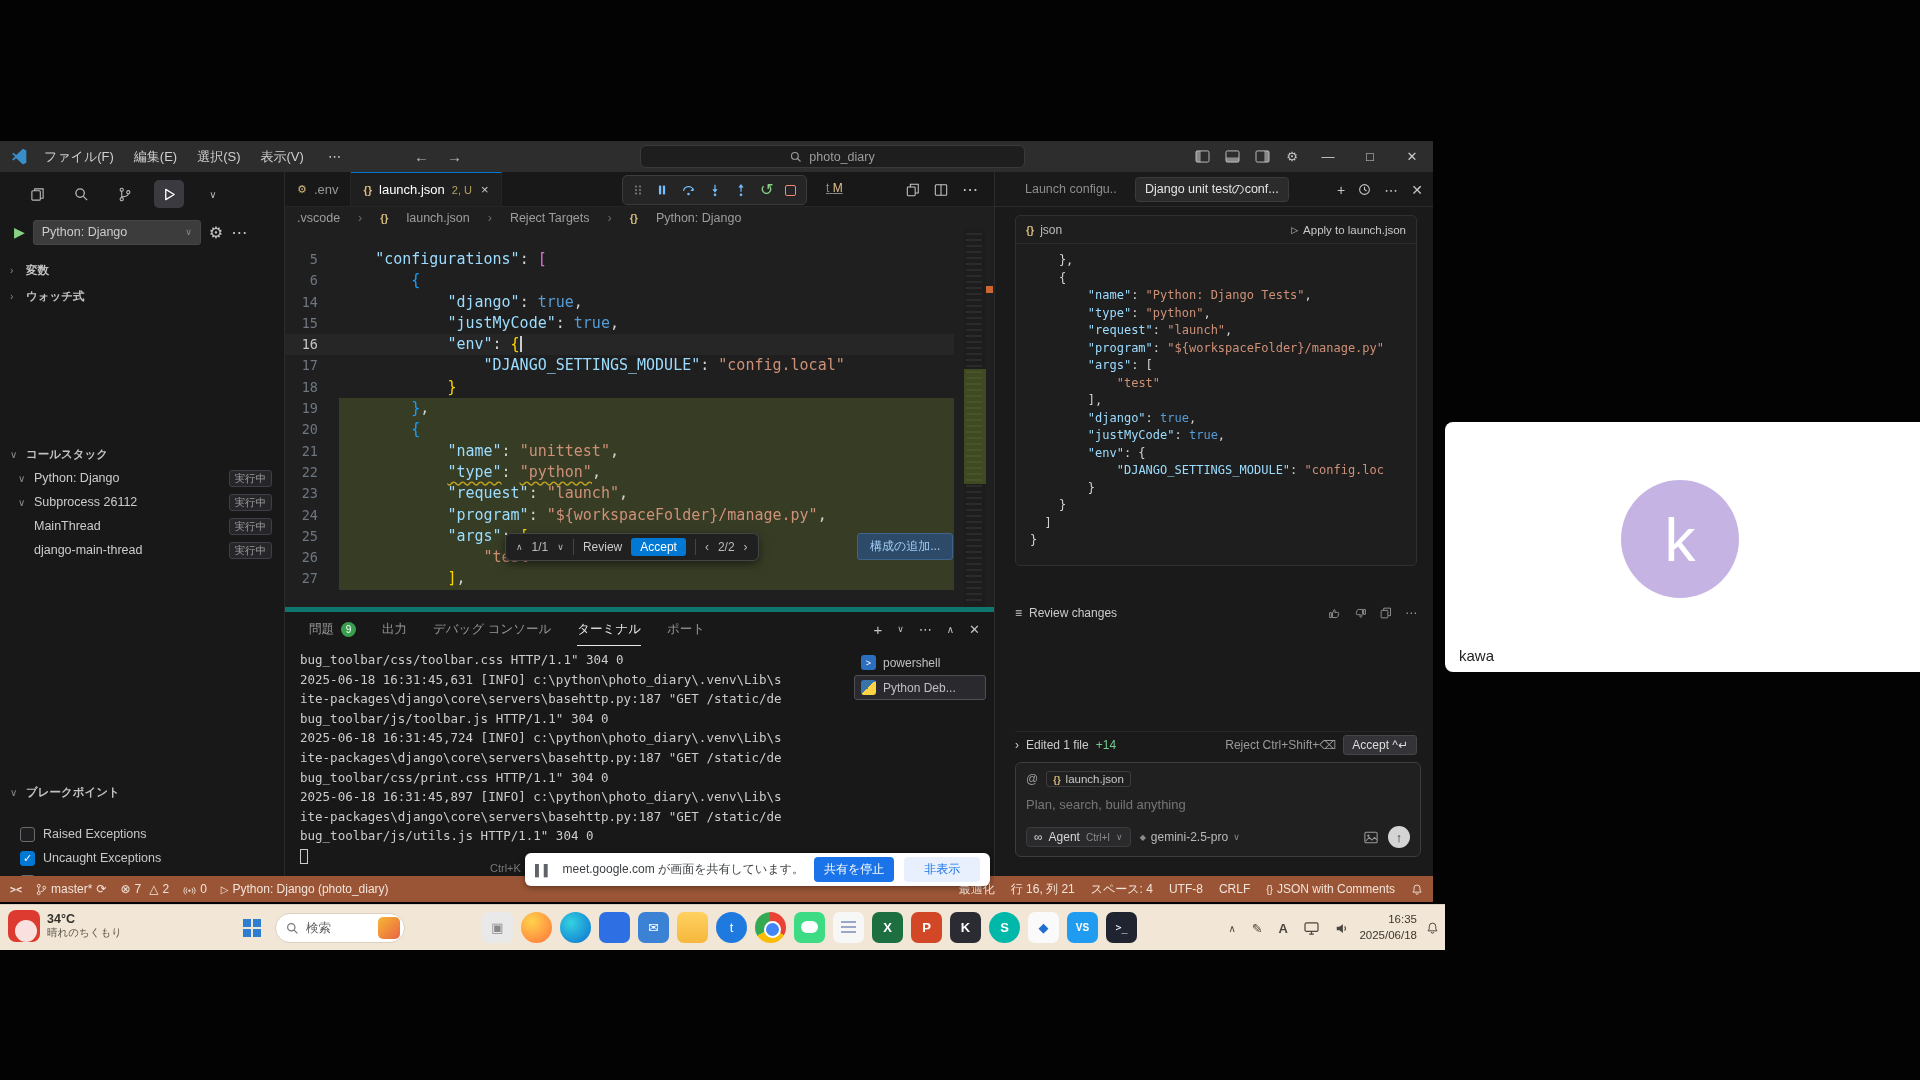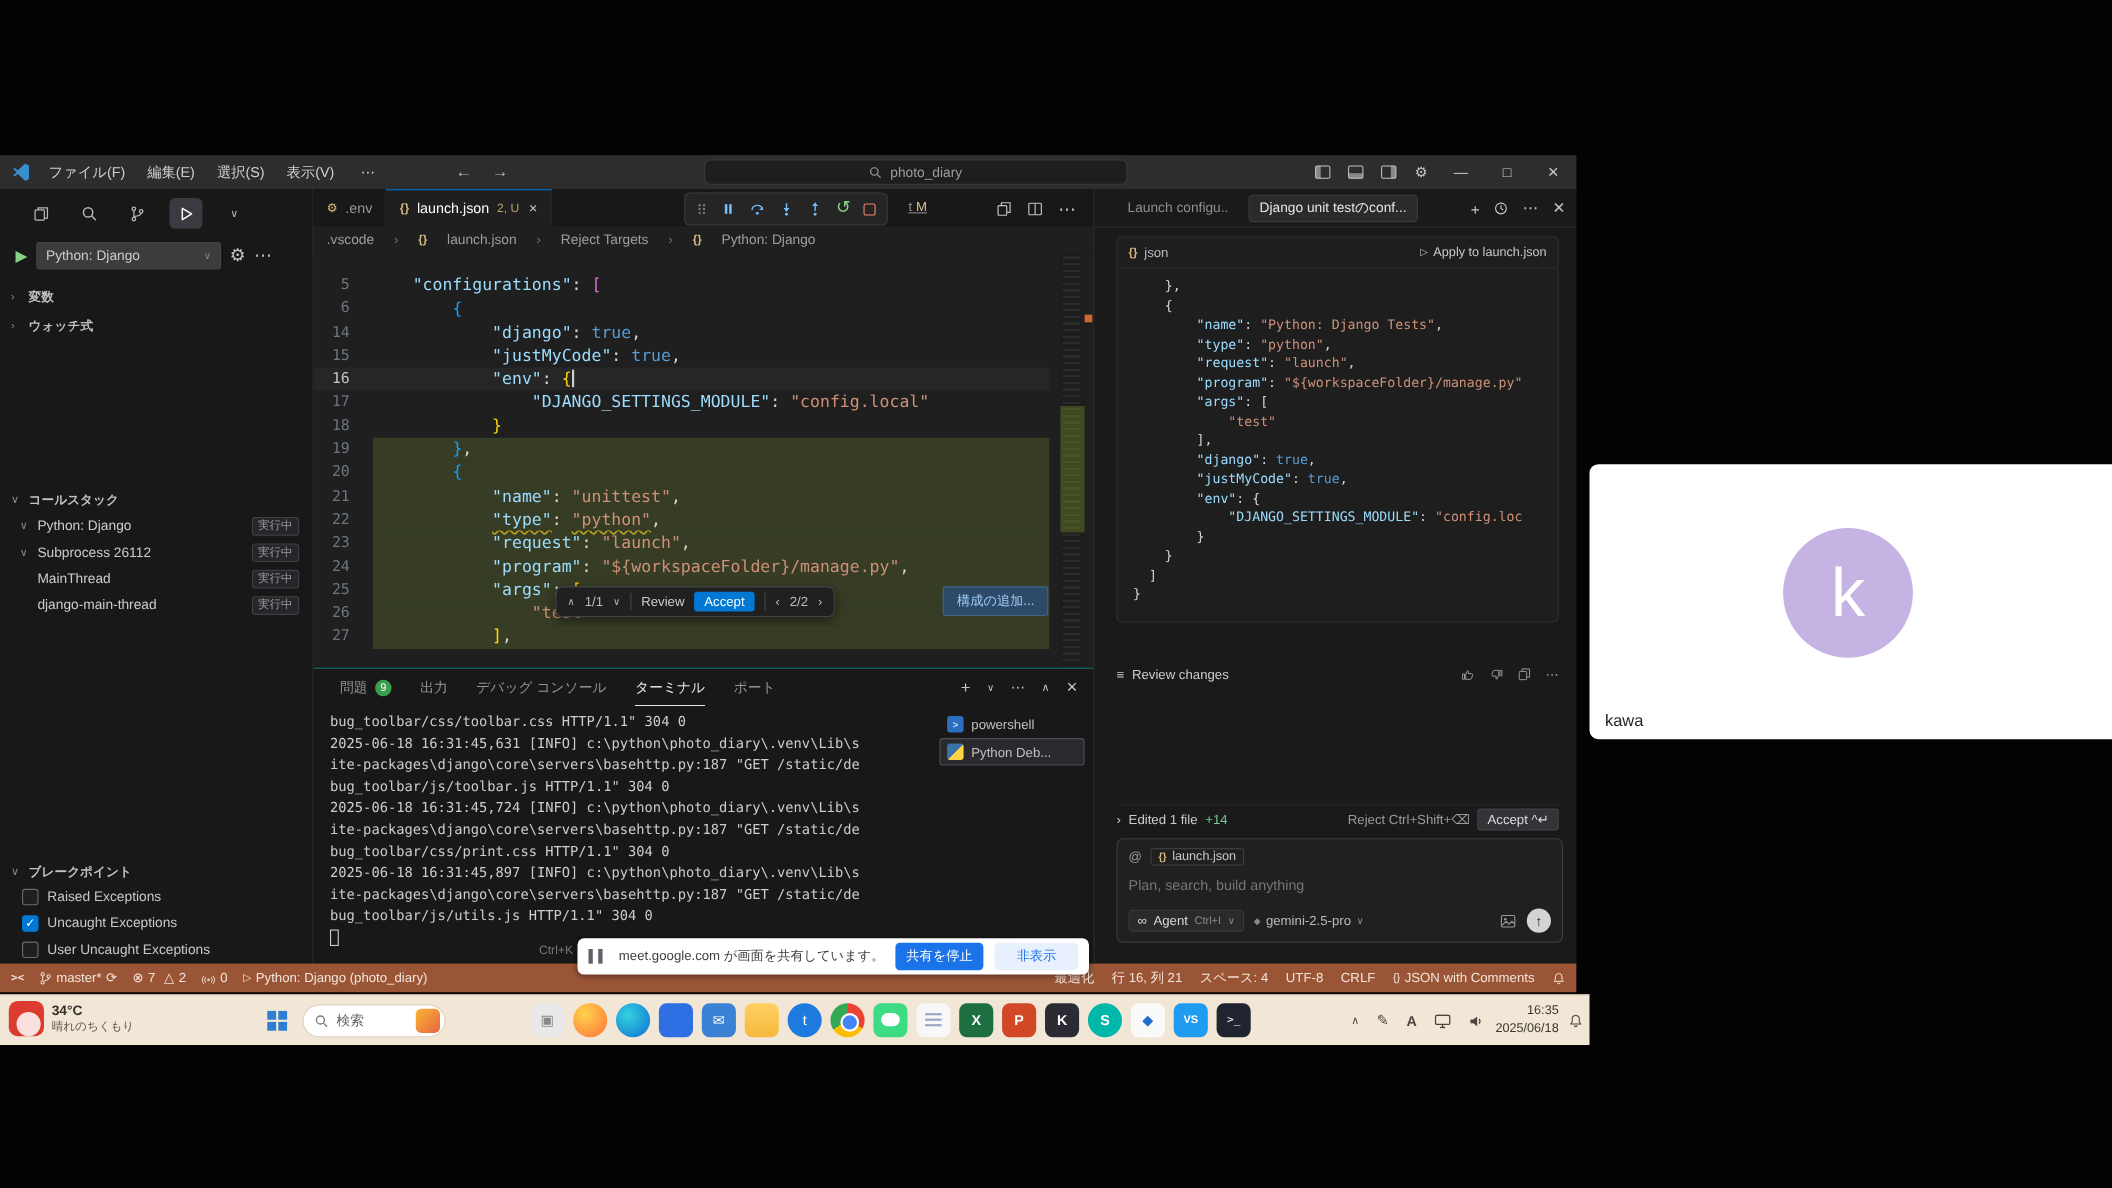--- a/index.html
+++ b/index.html
@@ -32,21 +32,21 @@
 #dbg-select{flex:none;width:168px;height:25px;background:#3c3c3c;border:1px solid #454545;border-radius:3px;display:flex;align-items:center;padding:0 8px;color:#cccccc;font-size:12.5px;justify-content:space-between;}
 .side-sec{position:absolute;left:10px;right:6px;height:24px;display:flex;align-items:center;gap:6px;color:#bdbdbd;font-size:12.5px;}
 .side-sec .tw{color:#8a8a8a;font-size:10px;width:10px;}
 .sec-title{font-weight:bold;font-size:11.5px;color:#c2c2c2;}
 .cs-row{display:flex;align-items:center;height:24px;padding-left:18px;padding-right:12px;color:#cccccc;font-size:12.5px;gap:6px;}
 .cs-row .tw{color:#8a8a8a;font-size:10px;width:10px;}
 .cs-row .sp{width:10px;}
 .cs-label{overflow:hidden;white-space:nowrap;}
 .run-badge{margin-left:auto;font-size:10.5px;color:#9a9a9a;border:1px solid #3f3f46;background:#26262a;border-radius:3px;padding:0 5px;line-height:15px;}
 #callstack-list{position:absolute;left:0;right:0;top:294px;}
-#bp-list{position:absolute;left:0;right:0;top:631px;}
+#bp-list{position:absolute;left:0;right:0;top:650px;}
 .bp-row{display:flex;align-items:center;height:24px;padding-left:20px;gap:8px;color:#c8c8c8;font-size:12.5px;}
 .cb{width:15px;height:15px;border:1px solid #6b6b6b;border-radius:3px;background:#1f1f22;color:#fff;font-size:11px;display:flex;align-items:center;justify-content:center;}
 .cb.on{background:#0078d4;border-color:#0078d4;}
 
 
 #editor-col{position:relative;width:709px;flex:none;background:#1f1f1f;}
 #tabbar{position:absolute;left:0;top:0;right:0;height:35px;background:#181818;display:flex;border-bottom:1px solid #252526;}
 .etab{display:flex;align-items:center;gap:7px;padding:0 12px;font-size:13px;color:#969696;background:#181818;border-right:1px solid #252526;}
 .etab.on{background:#1f1f1f;color:#ffffff;border-top:1.5px solid #0078d4;}
 .etab .fico{font-size:11px;color:#d7ba7d;font-weight:bold;}
@@ -75,21 +75,21 @@
 #minimap::before{content:"";position:absolute;left:2px;right:4px;top:4px;bottom:4px;background:repeating-linear-gradient(180deg,#4a4a4a 0 2px,transparent 2px 6px);opacity:.3;}
 #mini-green{position:absolute;left:0;right:0;top:140px;height:115px;background:rgba(130,160,50,.35);}
 #ruler-orange{position:absolute;right:1px;top:57px;width:7px;height:7px;background:#cc6633;}
 #inline-chat{position:absolute;left:220px;top:304px;height:28px;background:#202020;border:1px solid #454545;border-radius:6px;box-shadow:0 3px 10px rgba(0,0,0,.5);display:flex;align-items:center;gap:9px;padding:0 10px;font-size:12px;color:#bbbbbb;z-index:6;}
 #ic-accept{background:#0078d4;color:#ffffff;border-radius:3px;padding:2px 9px;font-size:12px;}
 #ic-reject{color:#cccccc;}
 .ic-sep{width:1px;height:16px;background:#454545;}
 #add-config{position:absolute;left:572px;top:304px;height:27px;background:#2d4b68;border:1px solid #3f648c;border-radius:3px;color:#9fcbf5;font-size:12px;display:flex;align-items:center;padding:0 12px;z-index:6;}
 
 
-#panel{position:absolute;left:0;right:0;bottom:0;height:269px;background:#181818;border-top:1px solid #0f766e;}
+#panel{position:absolute;left:0;right:0;bottom:0;height:269px;background:#181818;border-top:5px solid #0f766e;}
 #panel-tabs{position:absolute;left:24px;top:0;height:34px;display:flex;gap:26px;align-items:center;font-size:12.5px;color:#969696;}
 .ptab{display:flex;align-items:center;gap:7px;height:34px;}
 .ptab.on{color:#e7e7e7;box-shadow:inset 0 -1px 0 #e7e7e7;}
 .pbadge{background:#3a9e4f;color:#ffffff;font-size:10px;min-width:15px;height:15px;border-radius:8px;display:flex;align-items:center;justify-content:center;padding:0 3px;}
 #panel-actions{position:absolute;right:14px;top:0;height:34px;display:flex;align-items:center;gap:15px;color:#c5c5c5;font-size:13px;}
 #term{position:absolute;left:15px;top:38px;width:575px;font-family:"DejaVu Sans Mono","Liberation Mono",monospace;font-size:12.5px;color:#cccccc;}
 .tline{height:19.6px;line-height:19.6px;white-space:pre;overflow:hidden;}
 #term-cursor{width:8px;height:15px;border:1px solid #cccccc;margin-top:3px;}
 #term-hint{position:absolute;left:205px;top:250px;color:#777777;font-size:11px;}
 #term-list{position:absolute;right:8px;top:38px;width:132px;font-size:12px;color:#c0c0c0;}

